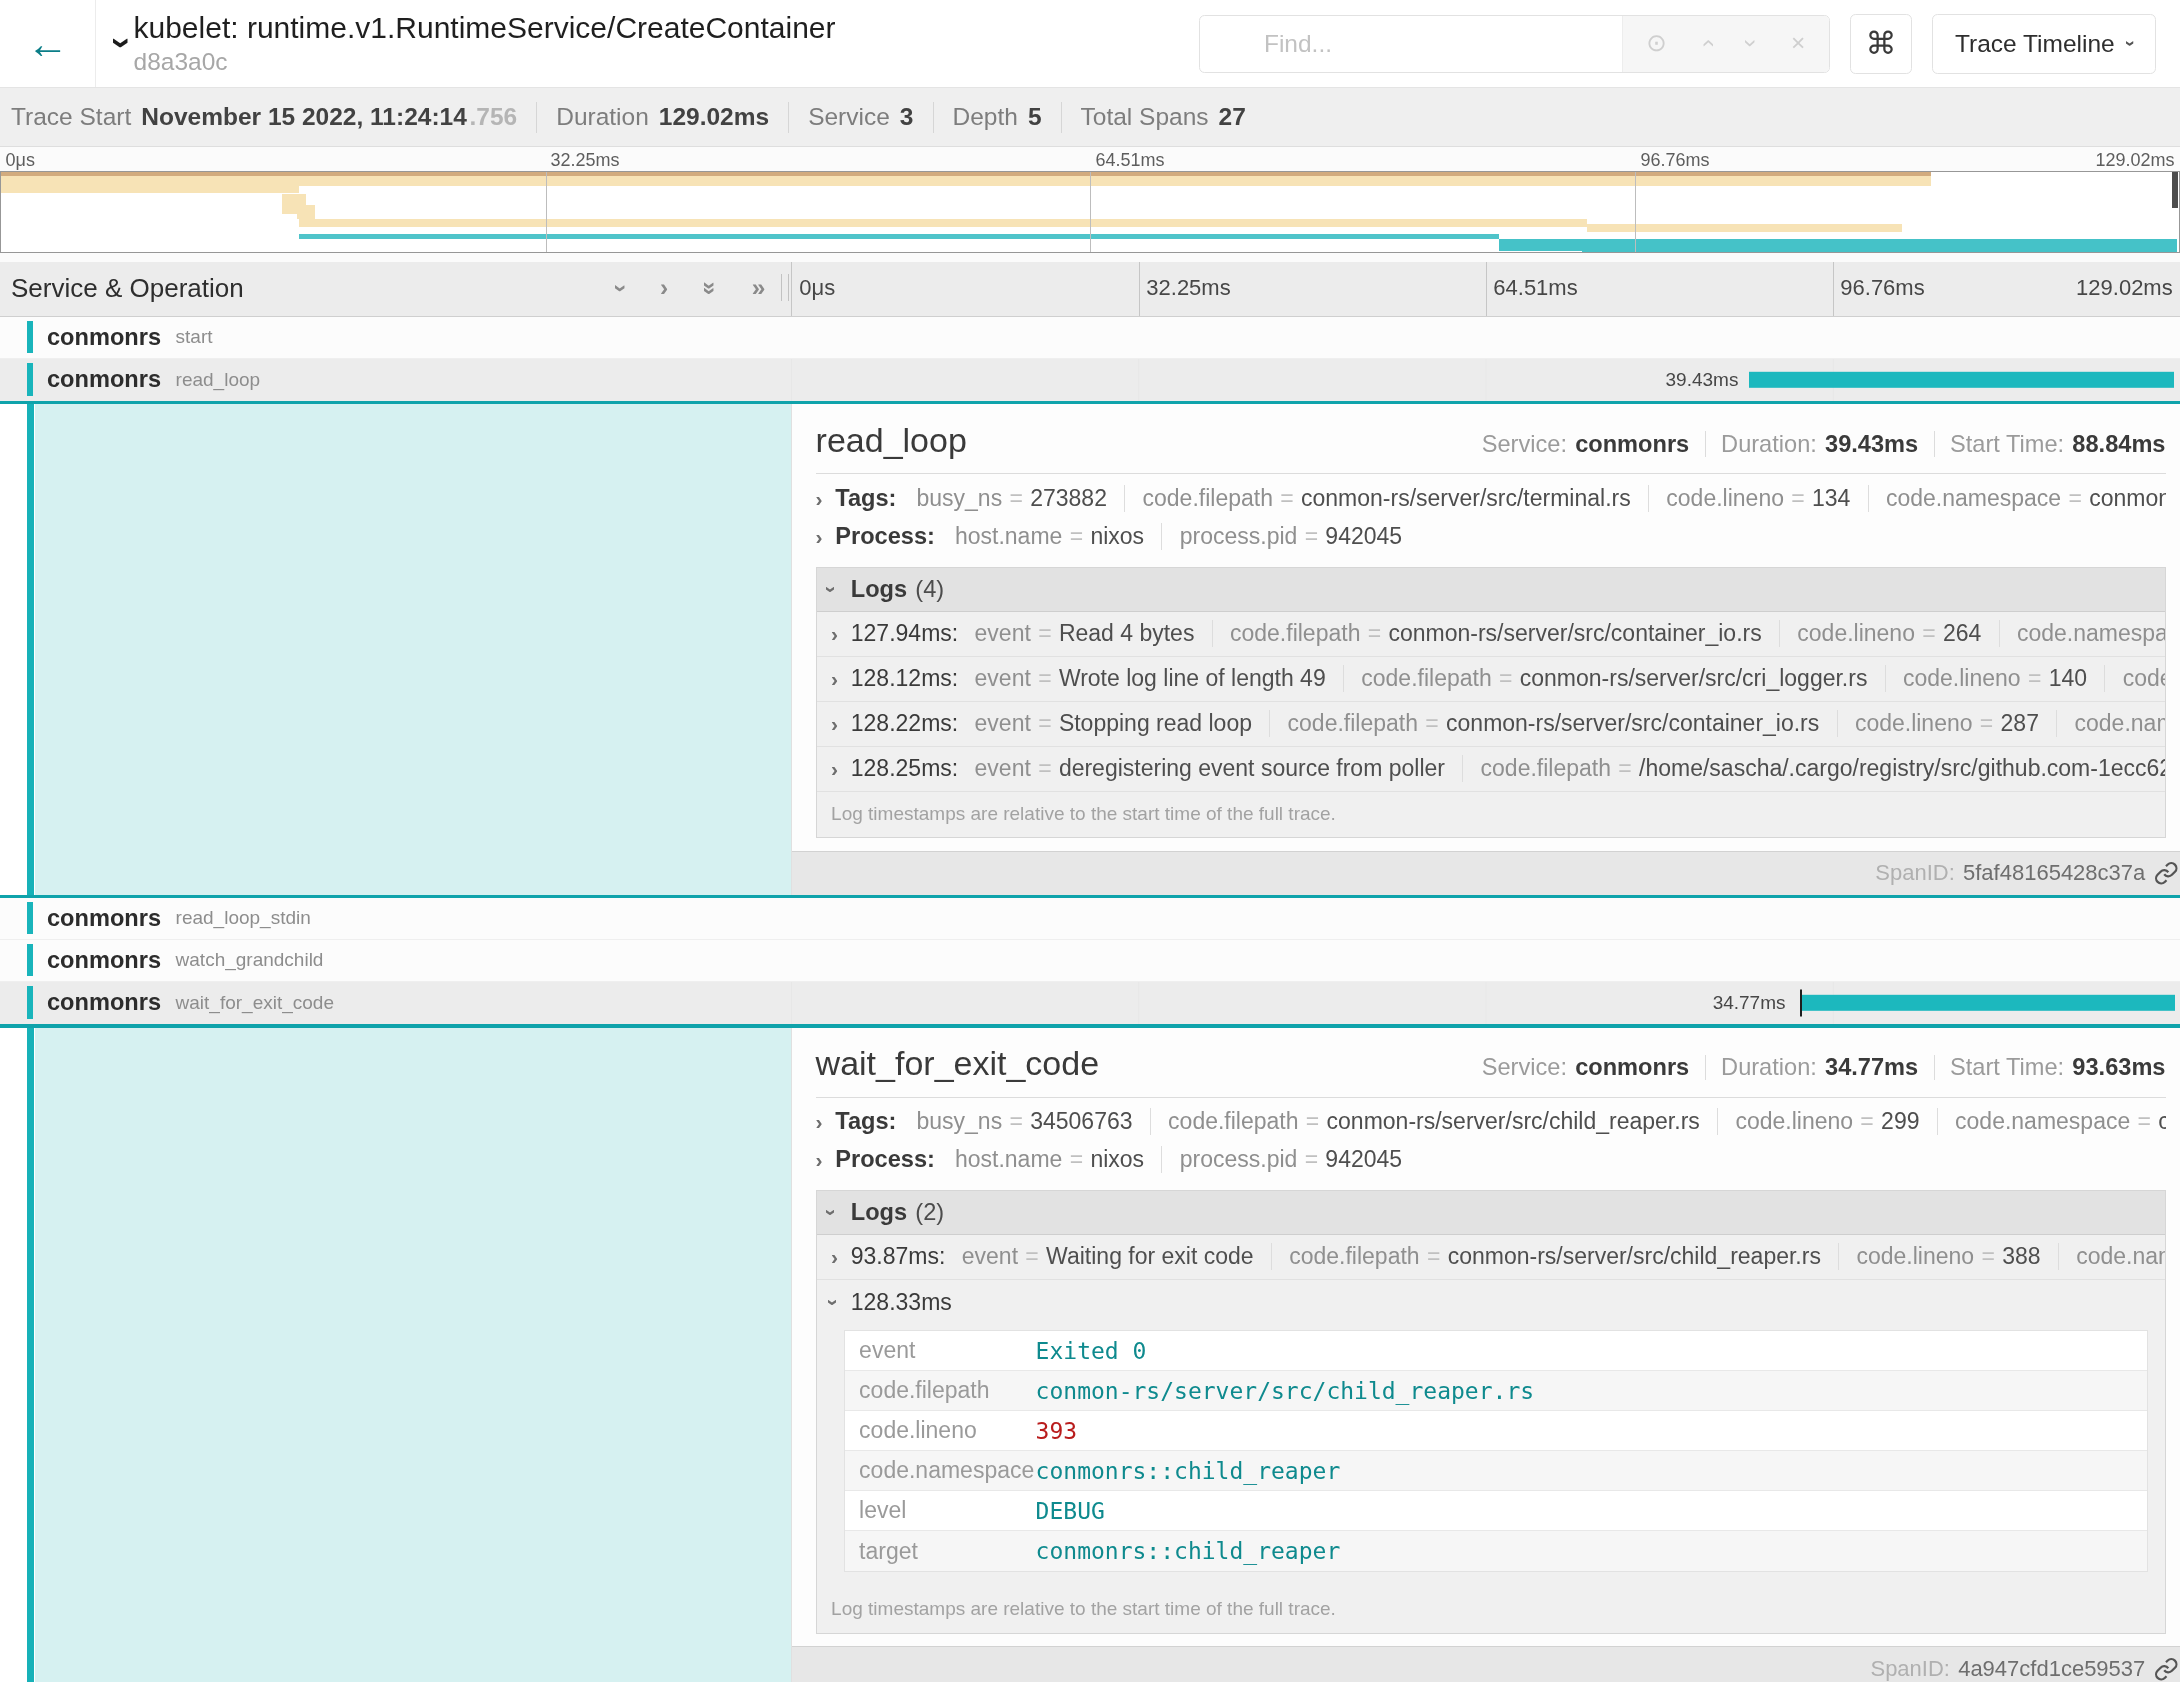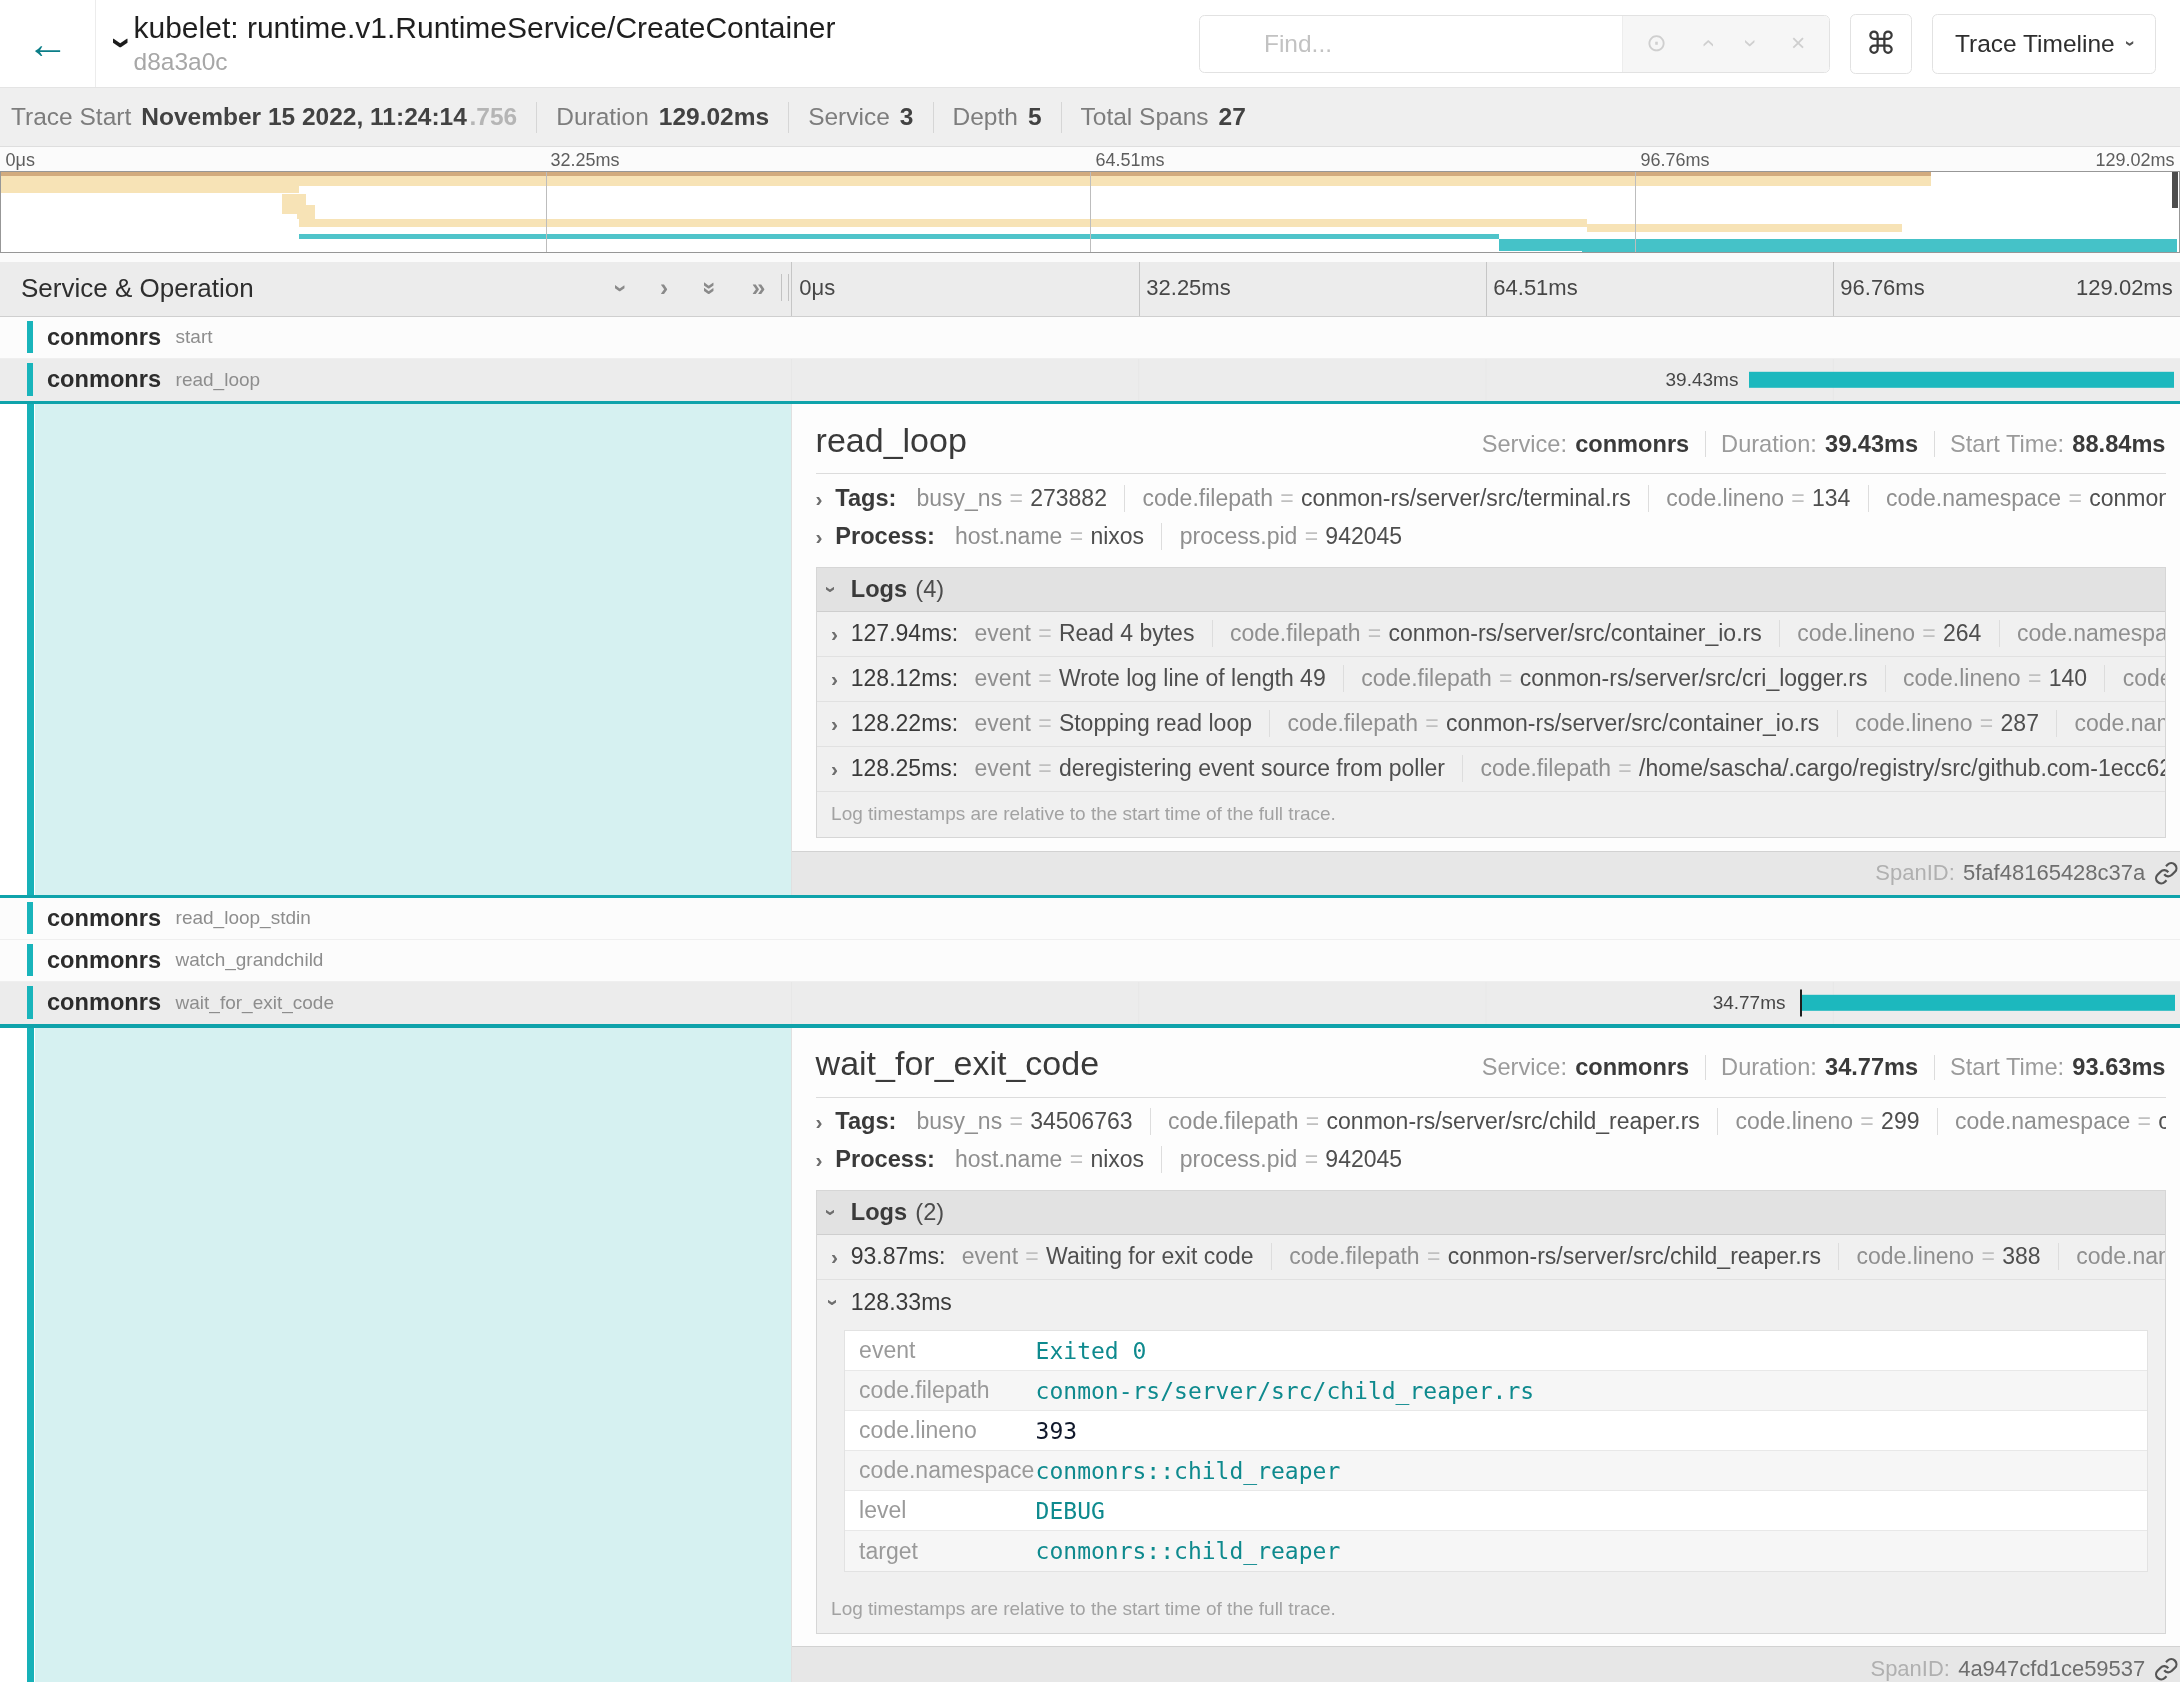--- a/index.html
+++ b/index.html
@@ -40,21 +40,21 @@
   .minimap { background:#fbfbfb; padding-bottom:9px; }
   .mm-ticks { position:relative; height:23.6px; font-size:18px; color:#5d5d5d; }
   .mm-tick { position:absolute; top:2.7px; white-space:nowrap; }
   .mm-canvas { position:relative; height:82px; border:0.9px solid #979797; background:#fff; overflow:hidden; cursor:crosshair; }
   .mm-grid { position:absolute; top:0; bottom:0; width:0.9px; background:#bdbdbd; }
   .mmb { position:absolute; }
   .mm-handle { position:absolute; top:0; width:6.4px; height:36px; background:#4d4d4d; }
 
   
   .ghead { display:flex; height:55px; background:#ececec; border-bottom:0.9px solid #cfcfcf; }
-  .gh-left { width:791px; display:flex; align-items:center; padding-left:21px; position:relative;text-align:right; }
+  .gh-left { width:791px; display:flex; align-items:center; padding-left:11px; position:relative;text-align:right; }
   .gh-title { font-size:26px; font-weight:500; color:#2e2e2e; }
   .gh-icons { margin-left:auto; display:flex; align-items:center; gap:35px; padding-right:25.5px; color:#8a8a8a; font-size:24.5px; font-weight:bold; }
   .gh-icons span { cursor:pointer; line-height:1; }
   .gh-resizer { position:absolute; right:1.8px; top:12.7px; height:27px; width:8.2px; border-left:1.8px solid #c2c2c2; border-right:1.8px solid #c2c2c2; cursor:col-resize; }
   .gh-right { flex:1; position:relative; border-left:0.9px solid #c6c6c6; font-size:22px; color:#474747; }
   .gh-grid { position:absolute; top:0; bottom:0; width:0.9px; background:#c6c6c6; }
   .gh-tick { position:absolute; top:13.6px; white-space:nowrap; }
 
   
   .srow { display:flex; height:42px; background:#fcfcfc; border-bottom:0.9px solid #efefef; cursor:pointer; }
@@ -103,21 +103,21 @@
   .log-row .ts { font-weight:normal; color:#3a3a3a; margin-right:16.4px; white-space:nowrap; }
   .log-row .chev.open { transform:rotate(90deg); }
   .log-note { font-size:19px; color:#a2a2a2; padding:11px 14.5px 12.7px; }
 
   .kvt { background:#fff; border:0.9px solid #e2e2e2; margin:5.5px 16.4px 14.5px 27px; }
   .kvt-row { display:flex; align-items:center; min-height:40px; border-bottom:0.9px solid #e8e8e8; }
   .kvt-row:last-child { border-bottom:none; }
   .kvt-row:nth-child(even) { background:#f6f6f6; }
   .kvt-k { width:191px; flex-shrink:0; padding-left:14.5px; font-size:23px; color:#9a9a9a; }
   .kvt-v { font-family:"DejaVu Sans Mono", monospace; font-size:23px; color:#0e8a8e; white-space:nowrap; }
-  .kvt-v.num { color:#0f172a; }
+  .kvt-v.num { color:#b91c1c; }
 
   .span-foot { height:44px; background:#e7e7e7; border-top:0.9px solid #d2d2d2; display:flex; align-items:center; justify-content:flex-end; padding-right:2px; font-size:22px; color:#b0b0b0; gap:8.2px; margin-top:auto; }
   .span-foot .sid { color:#6e6e6e; }
   .link-icon { width:24.5px; height:24.5px; stroke:#555; fill:none; stroke-width:2.2; cursor:pointer; }
 </style>
 </head>
 <body>
 
 <div class="app">
 

